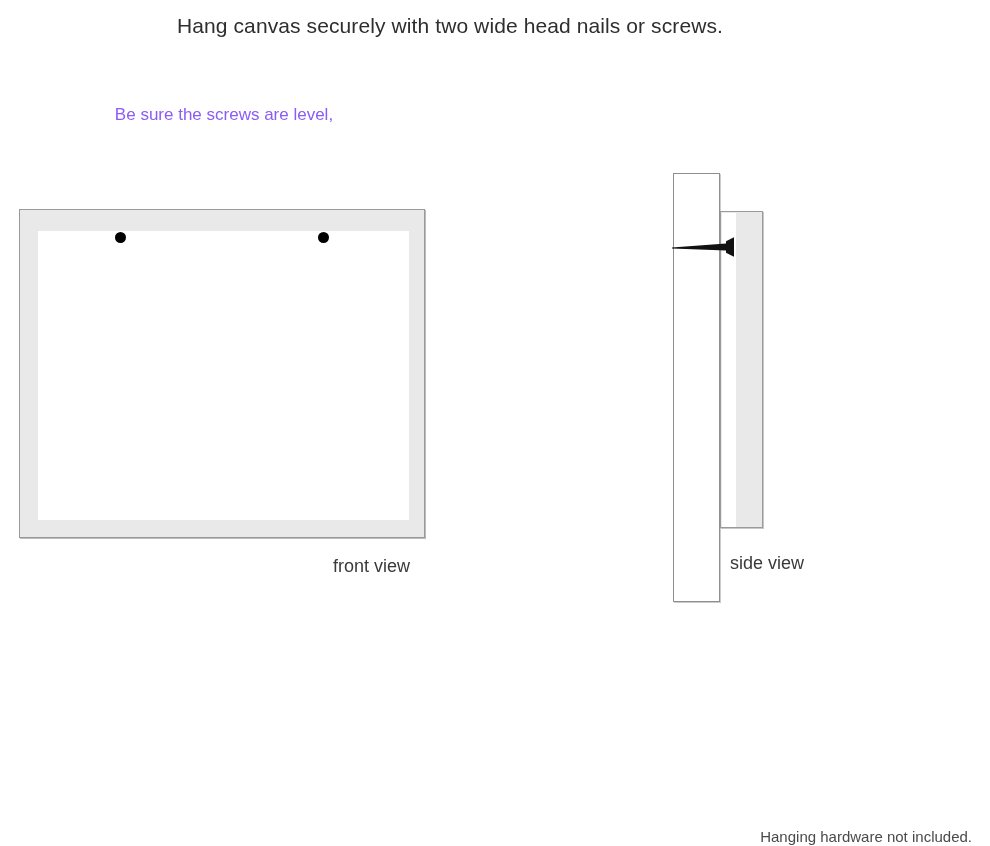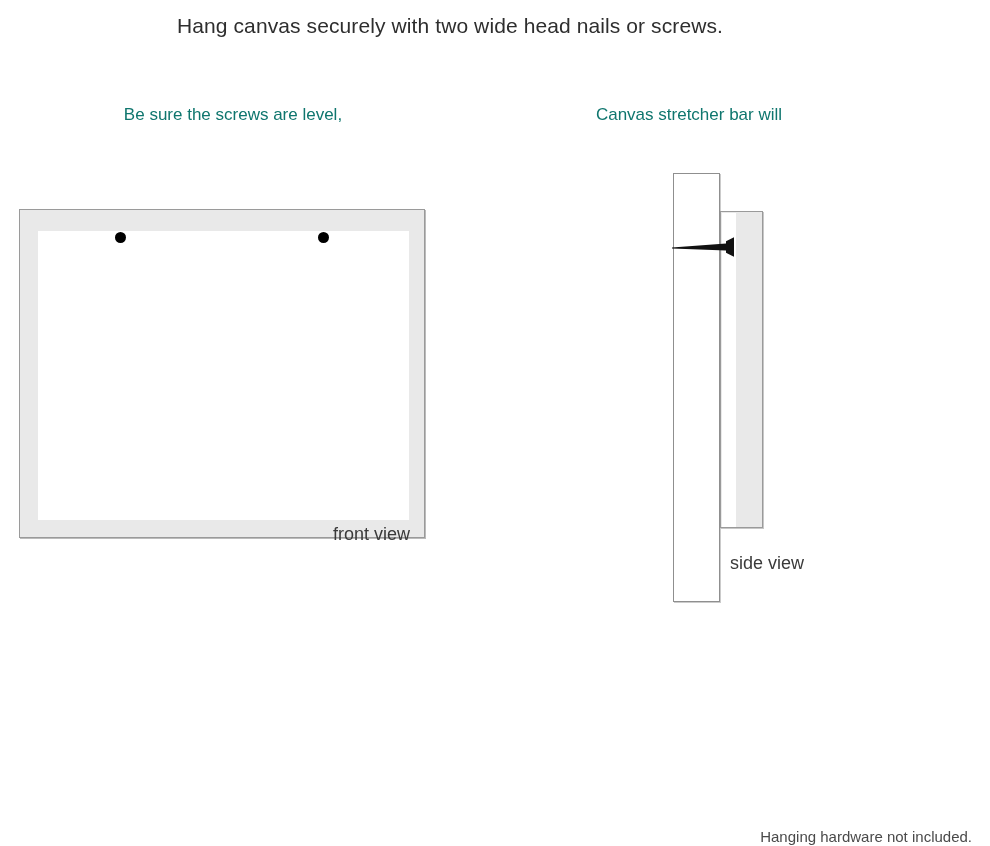--- a/index.html
+++ b/index.html
@@ -29,22 +29,21 @@
     letter-spacing: 0.1px;
     white-space: nowrap;
   }
 
   
   .caption {
     position: absolute;
     font-size: 17px;
     line-height: 25px;
     text-align: center;
-    color: #0f766e;
-    padding-left: 9px;
+    color: #8b5cf6;
   }
   .caption-left {
     left: 0;
     top: 102px;
     width: 448px;
   }
   .caption-right {
     left: 520px;
     top: 102px;
     width: 320px;
@@ -80,21 +79,21 @@
   }
   .screw-left  { left: 115px; top: 232px; }
   .screw-right { left: 318px; top: 232px; }
 
   .view-label {
     position: absolute;
     font-size: 18px;
     color: #3a3a3a;
     white-space: nowrap;
   }
-  .label-front { left: 333px; top: 524px; }
+  .label-front { left: 333px; top: 556px; }
   .label-side  { left: 730px; top: 543px; margin-top: 10px; }
 
   
   .wall {
     position: absolute;
     left: 673px;
     top: 173px;
     width: 47px;
     height: 429px;
     background: #ffffff;
@@ -144,21 +143,20 @@
 </head>
 <body>
 
 <div class="title">Hang canvas securely with two wide head nails or screws.</div>
 
 <div class="caption caption-left">
   <div>Be sure the screws are level,</div>
 </div>
 
 <div class="caption caption-right">
-  <div>Canvas stretcher bar will</div>
 </div>
 
 <div class="front-view">
   <div class="front-inner"></div>
 </div>
 <div class="screw-dot screw-left"></div>
 <div class="screw-dot screw-right"></div>
 <div class="view-label label-front">front view</div>
 
 <div class="wall"></div>

